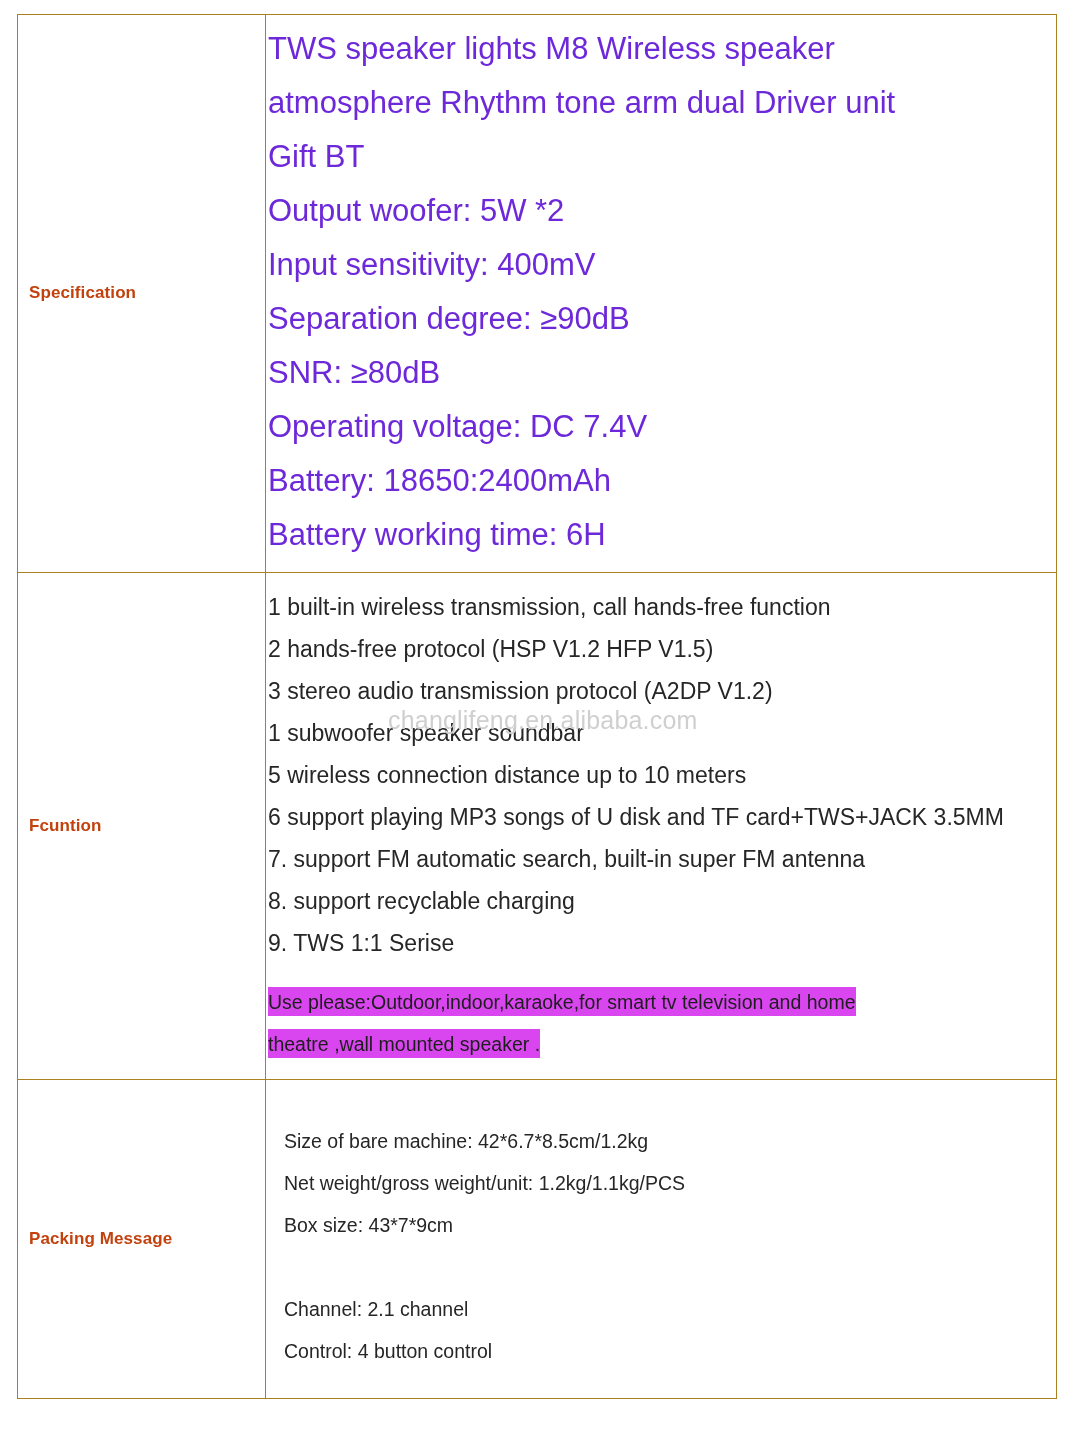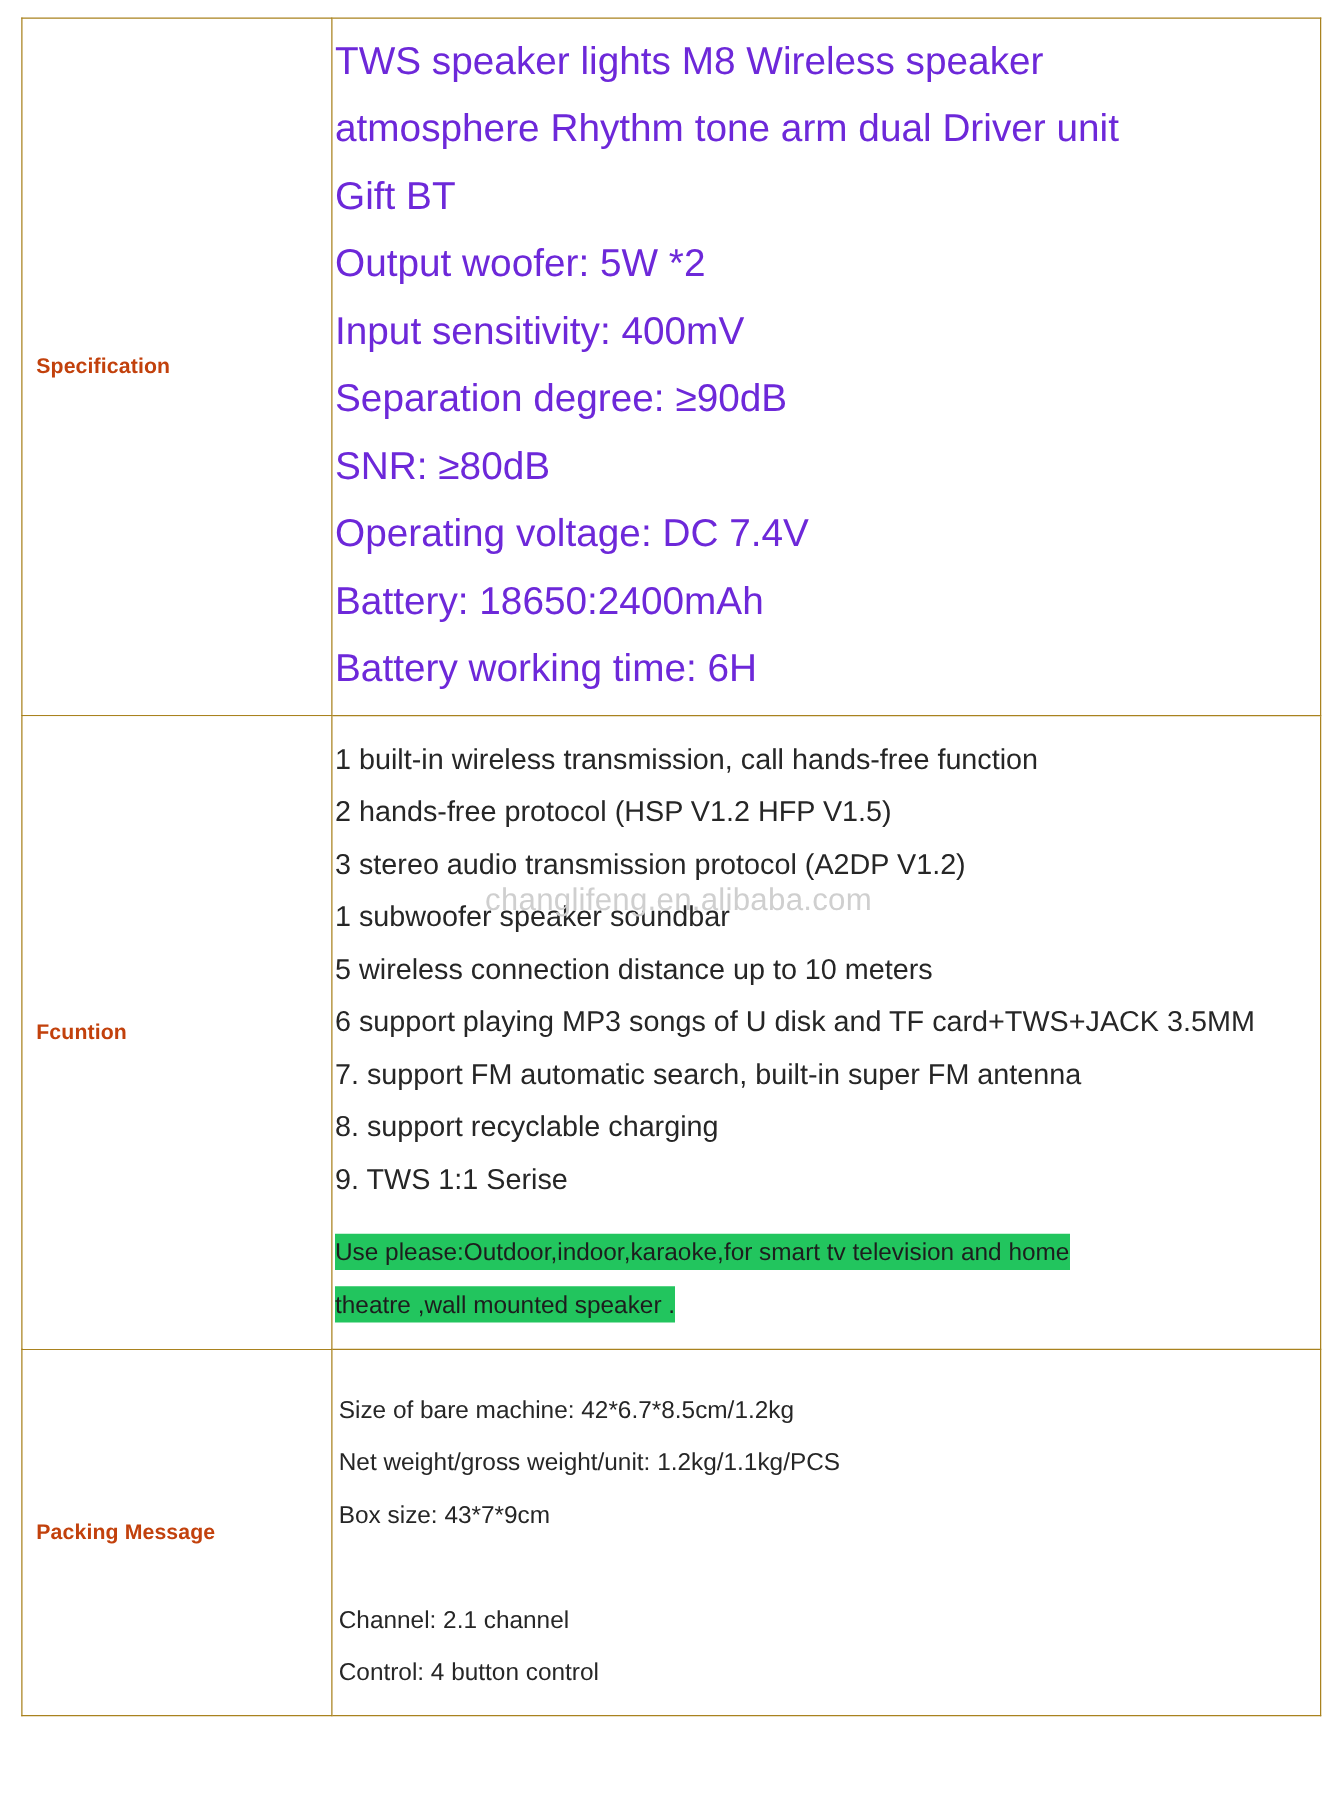--- a/index.html
+++ b/index.html
@@ -105,29 +105,29 @@
   }
   .highlight-block .hl-line {
     color: #1d1d1d;
     font-family: "Liberation Sans", sans-serif;
     font-size: 19.5px;
     line-height: 42px;
     padding-left: 2px;
     white-space: nowrap;
   }
   .highlight-block .hl-line > span {
-    background: #22c55e;
+    background: #d946ef;
     box-decoration-break: clone;
     -webkit-box-decoration-break: clone;
     padding: 4px 0 3px 0;
   }
 
   
   .pk-list {
-    margin: 3px;
+    margin: 16px;
     padding: 0;
     list-style: none;
   }
   .pk-list li {
     color: #262626;
     font-family: "Liberation Sans", sans-serif;
     font-size: 19.5px;
     line-height: 42px;
     white-space: nowrap;
     padding-left: 2px;

